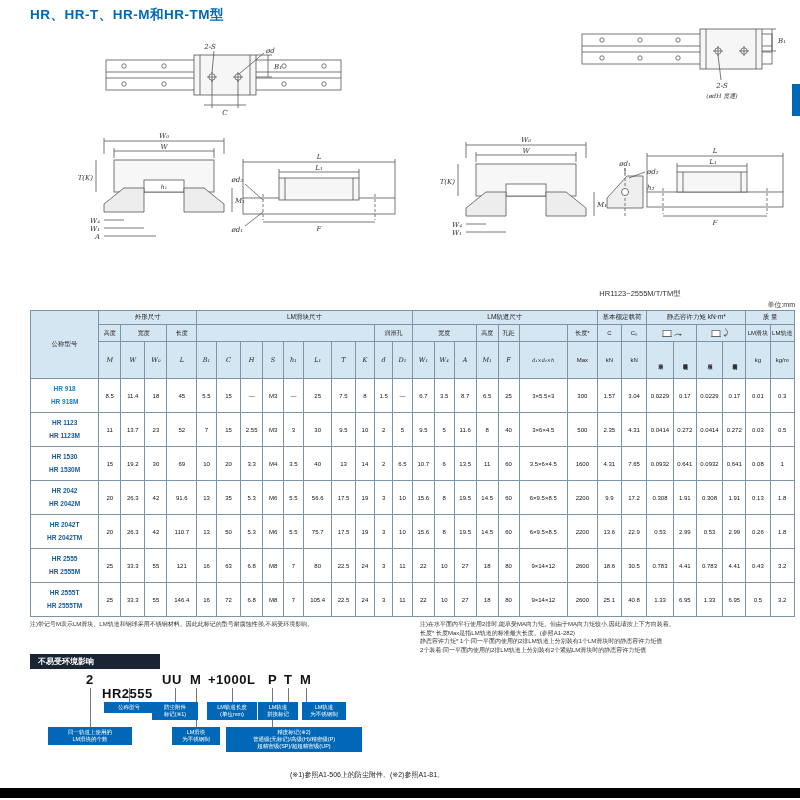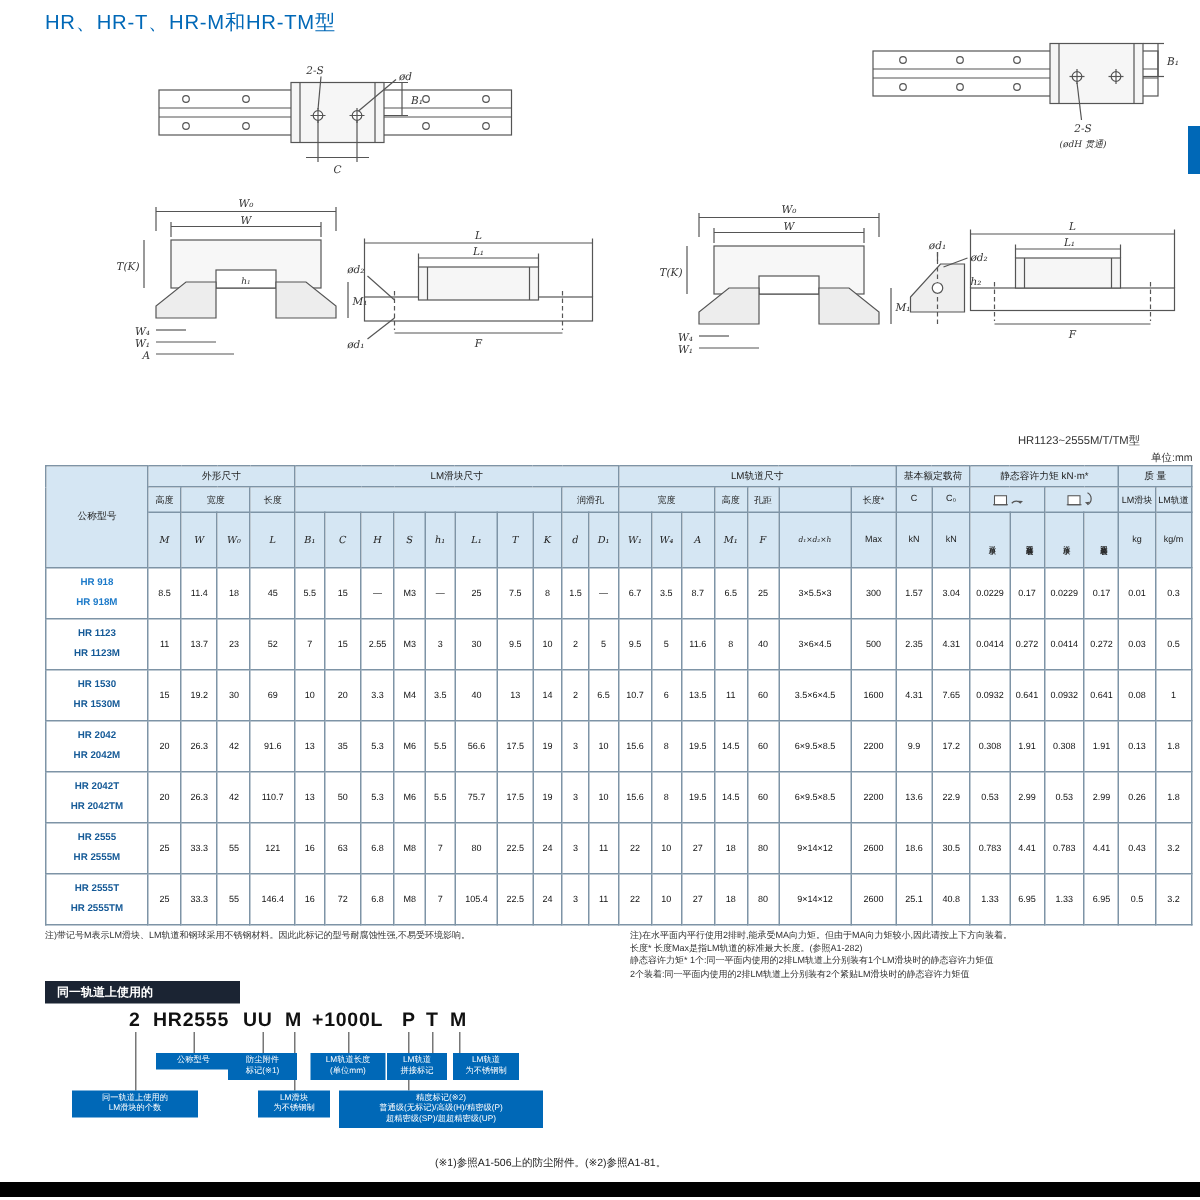--- a/index.html
+++ b/index.html
@@ -5,21 +5,21 @@
   :root{
     --accent:#0068b7;
     --header-bg:#d5e6f3;
     --border:#7e94a6;
     --dark-bar:#1b2433;
     --model-blue:#155a97;
   }
   html,body{margin:0;padding:0;background:#ffffff;}
   #page{position:relative;width:800px;height:800px;background:#ffffff;overflow:hidden;
         font-family:"Liberation Sans","DejaVu Sans",sans-serif;color:#222;}
-  .title{position:absolute;left:30px;top:6px;font-size:13.5px;font-weight:normal;color:var(--accent);letter-spacing:.5px;}
+  .title{position:absolute;left:30px;top:6px;font-size:13.5px;font-weight:bold;color:var(--accent);letter-spacing:.5px;}
   .diag{position:absolute;}
   .diag text{font-family:"DejaVu Serif",serif;font-style:italic;fill:#333;stroke:none;}
   .caption{position:absolute;font-size:7.5px;color:#333;text-align:center;}
   .unit-note{position:absolute;left:690px;top:300px;width:105px;font-size:7px;text-align:right;color:#333;}
   .side-tab{position:absolute;left:792px;top:84px;width:8px;height:32px;background:var(--accent);}
 
   
   table.spec{position:absolute;left:30px;top:310px;width:765px;border-collapse:collapse;table-layout:fixed;}
   table.spec th,table.spec td{border:1px solid var(--border);padding:0;text-align:center;overflow:hidden;}
   table.spec{border:1px solid #4a5d6e;}
@@ -225,21 +225,21 @@
         <line x1="30" y1="8" x2="30" y2="-1"></line>
           <line x1="100" y1="8" x2="100" y2="-1"></line>
         <line x1="30" y1="2" x2="100" y2="2"></line>
         <text x="66" y="0" text-anchor="middle">L₁</text>
         <line x1="16" y1="52" x2="120" y2="52"></line>
         <text x="68" y="61" text-anchor="middle">F</text>
       </g>
     </g>
   </svg>
 
-  <div class="caption" style="left:520px;top:289px;width:240px;text-align:right;">HR1123~2555M/T/TM型</div>
+  <div class="caption" style="left:520px;top:289px;width:240px;">HR1123~2555M/T/TM型</div>
   <div class="unit-note">单位:mm</div>
 
   <table class="spec">
     <colgroup>
       <col style="width:62px">
         <col style="width:20px">
         <col style="width:22px">
         <col style="width:20px">
         <col style="width:27px">
       <col style="width:18px">
@@ -600,24 +600,24 @@
   </table>
 
   <div class="note-left">注)带记号M表示LM滑块、LM轨道和钢球采用不锈钢材料。因此此标记的型号耐腐蚀性强,不易受环境影响。</div>
   <div class="note-right">
     <div>注)在水平面内平行使用2排时,能承受MA向力矩。但由于MA向力矩较小,因此请按上下方向装着。</div>
     <div>长度*  长度Max是指LM轨道的标准最大长度。(参照A1-282)</div>
     <div>静态容许力矩*  1个:同一平面内使用的2排LM轨道上分别装有1个LM滑块时的静态容许力矩值</div>
     <div>2个装着:同一平面内使用的2排LM轨道上分别装有2个紧贴LM滑块时的静态容许力矩值</div>
   </div>
 
-  <div class="ex-header">同一轨道上使用的</div>
+  <div class="ex-header">不易受环境影响</div>
 
   <span class="token" style="left:86px;">2</span>
-  <span class="token" style="left:102px;">HR2555</span>
+  <span class="token" style="left:102px;margin-top:14px;">HR2555</span>
   <span class="token" style="left:162px;">UU</span>
   <span class="token" style="left:190px;">M</span>
   <span class="token" style="left:208px;">+1000L</span>
   <span class="token" style="left:268px;">P</span>
   <span class="token" style="left:284px;">T</span>
   <span class="token" style="left:300px;">M</span>
 
   <div class="conn" style="left:129px;top:688px;height:14px;"></div>
   <div class="conn" style="left:175px;top:688px;height:14px;"></div>
   <div class="conn" style="left:232px;top:688px;height:14px;"></div>

